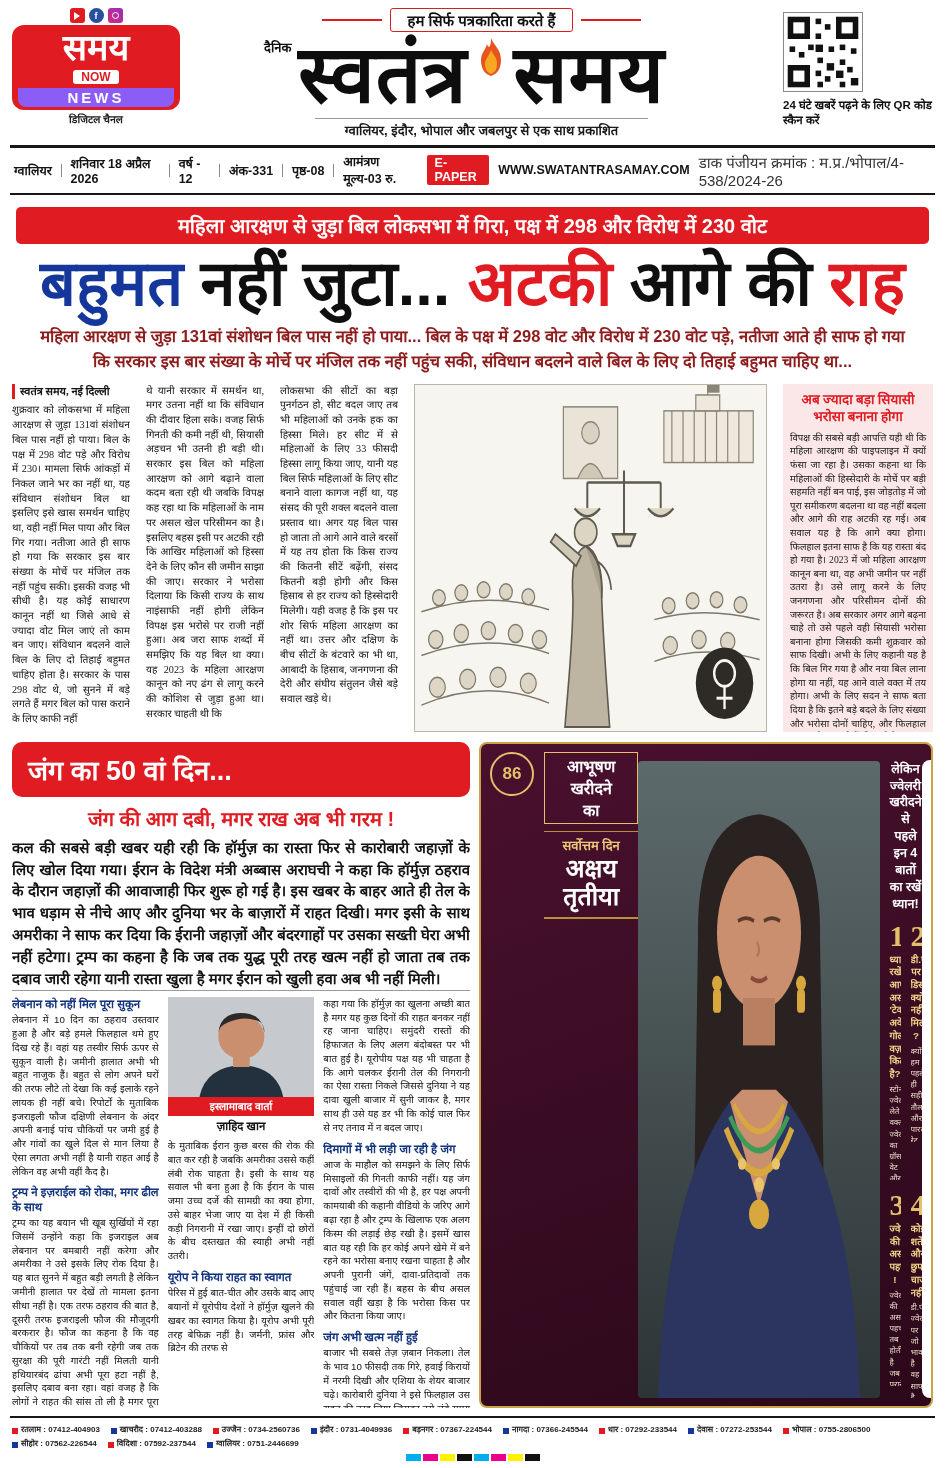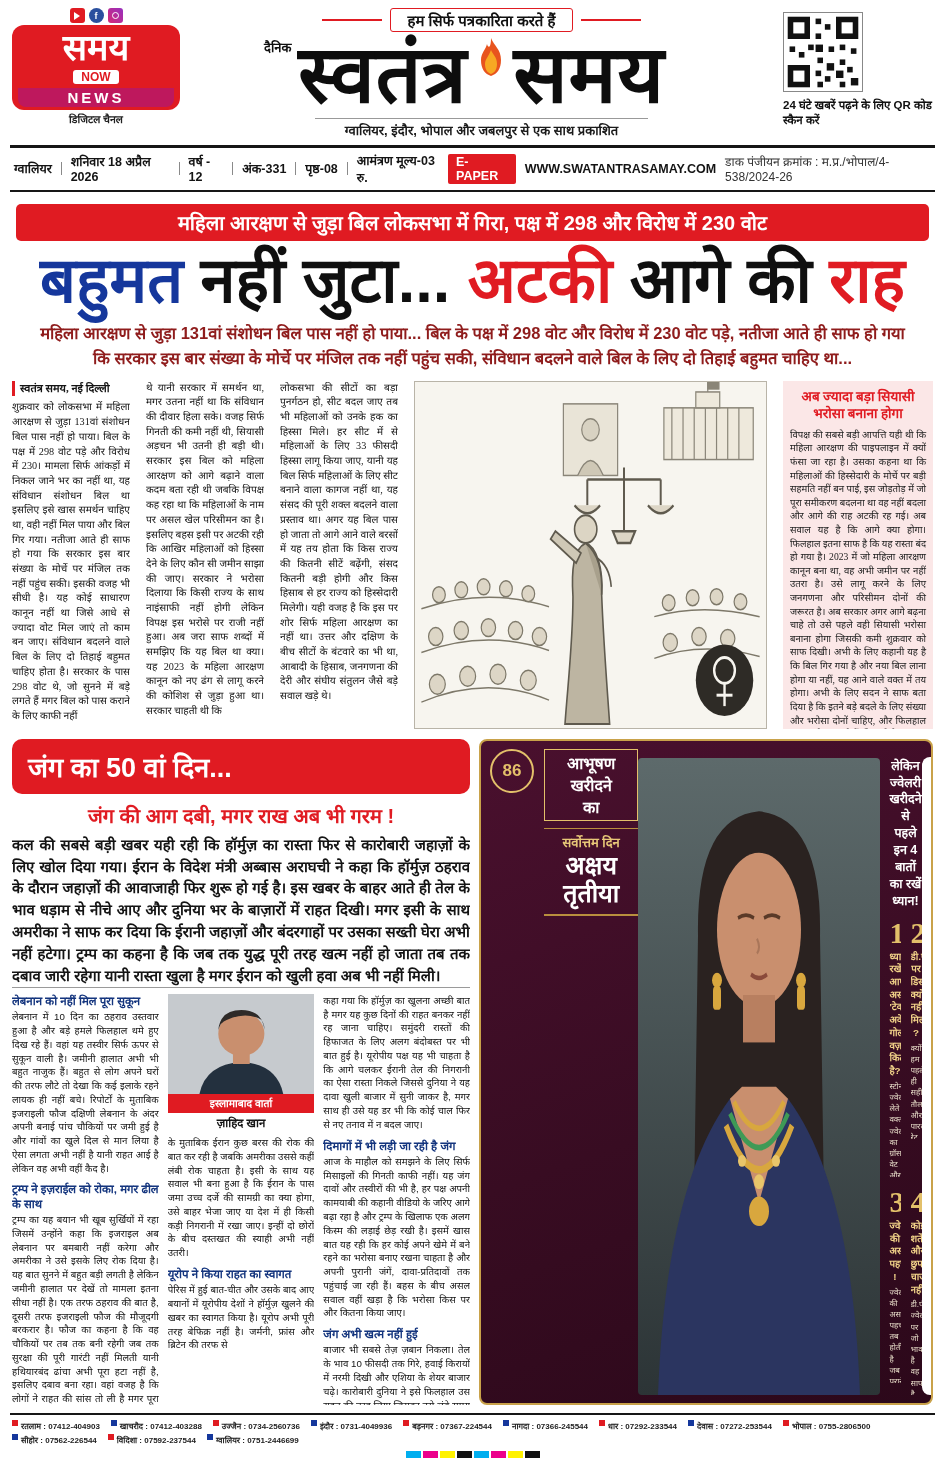--- a/index.html
+++ b/index.html
@@ -12,42 +12,42 @@
   .logo-social { display:flex; gap:4px; justify-content:center; margin-bottom:2px; }
   .soc { width:15px; height:15px; border-radius:3px; display:flex; align-items:center; justify-content:center; color:#fff; font-size:9px; font-weight:bold; }
   .soc.yt { background:#e01b22; }
   .soc.fb { background:#2a4f9e; border-radius:50%; }
   .soc.ig { background:linear-gradient(45deg,#d62976,#962fbf); }
   .yt-tri { width:0; height:0; border-left:6px solid #fff; border-top:4px solid transparent; border-bottom:4px solid transparent; }
   .ig-ring { width:7px; height:7px; border:1.5px solid #fff; border-radius:50%; }
   .logo-main { background:#e01b22; border-radius:12px; color:#fff; padding:4px 6px 3px; }
   .logo-samay { font-size:36px; font-weight:800; line-height:1.05; }
   .logo-now { display:inline-block; background:#fff; color:#e01b22; font-size:12px; font-weight:800; padding:0 8px; border-radius:3px; margin-top:1px; }
-  .logo-news { background:#be185d; color:#fff; font-weight:800; font-size:15px; letter-spacing:3px; margin-top:3px; border-radius:0 0 8px 8px; padding:1px 0; }
+  .logo-news { background:#8b5cf6; color:#fff; font-weight:800; font-size:15px; letter-spacing:3px; margin-top:3px; border-radius:0 0 8px 8px; padding:1px 0; }
   .logo-channel { font-size:10.5px; font-weight:bold; color:#222; margin-top:2px; }
 
   .mast-wrap { flex:1; text-align:center; position:relative; }
   .tagline-row { display:flex; align-items:center; justify-content:center; gap:8px; }
   .tagline-rule { height:2px; width:60px; background:#e01b22; }
   .tagline { display:inline-block; border:1.5px solid #e01b22; border-radius:3px; padding:1px 16px; font-size:15px; font-weight:bold; color:#101010; }
   .daily { position:absolute; left:76px; top:30px; font-size:13px; font-weight:bold; color:#101010; }
   .masthead { font-size:80px; font-weight:800; line-height:1.02; color:#0d0d0d; letter-spacing:1px; display:flex; align-items:flex-end; justify-content:center; gap:6px; margin-top:2px; }
   .masthead span { white-space:pre; }
   .flame { width:34px; height:46px; margin-bottom:34px; }
   .publish-line { font-size:13px; font-weight:bold; color:#1a1a1a; border-top:1px solid #999; display:inline-block; padding:2px 30px 0; margin-top:2px; }
 
   .qr-box { width:150px; padding-top:4px; }
   .qr-box svg { width:80px; height:80px; border:1px solid #888; }
   .qr-caption { font-size:11.5px; font-weight:bold; color:#101010; line-height:1.3; margin-top:2px; }
 
   
   .infobar { display:flex; align-items:center; gap:9px; border-top:3px solid #161616; border-bottom:2px solid #161616; margin:6px 10px 0; padding:4px 4px; font-size:12.5px; font-weight:bold; color:#141414; }
   .sep { width:1px; height:13px; background:#8a8a8a; }
   .epaper { background:#e01b22; color:#fff; padding:1px 8px; border-radius:2px; }
-  .postal { margin-left:auto; font-weight:normal; font-size:12px; color:#333; }
+  .postal { margin-left:auto; font-weight:normal; font-size:15px; color:#333; }
 
   
   .kicker { background:#e01b22; color:#fff; text-align:center; font-size:20px; font-weight:800; margin:12px 16px 4px; padding:5px 10px; border-radius:5px; }
   .headline { text-align:center; font-size:63px; font-weight:800; line-height:1.12; margin:2px 8px; white-space:nowrap; }
   .hl-blue { color:#15379c; } .hl-red { color:#e01b22; } .hl-black { color:#0f0f0f; }
   .deck { text-align:center; color:#8f1c1c; font-size:16.5px; font-weight:bold; line-height:1.5; margin:6px 30px 10px; }
 
   .lead { display:flex; gap:16px; padding:0 12px; height:348px; overflow:hidden;font-family:Liberation Serif, serif; }
   .lead-col { width:118px; flex:none; font-size:10.2px; line-height:1.44; text-align:justify; overflow:hidden; }
   .dateline { font-weight:bold; font-size:11px; border-left:3px solid #e01b22; padding-left:5px; margin-bottom:4px; }
@@ -102,21 +102,21 @@
   .dp-sub { font-size:7.5px; letter-spacing:1.5px; color:#333; font-weight:bold; }
   .dp-venture { background:#c01b2e; color:#fff; font-size:8.5px; font-weight:bold; padding:1px 8px; display:inline-block; margin-top:2px; }
   .dp-support { font-size:8.5px; font-weight:bold; color:#222; margin-top:1px; }
   .coins { width:92px; flex:none; text-align:center; font-size:7.5px; font-weight:bold; color:#6a4a10; line-height:1.3; }
   .coin-row { display:flex; justify-content:center; gap:3px; margin-bottom:2px; }
   .coin { width:16px; height:16px; border-radius:50%; background:radial-gradient(circle at 35% 35%,#f4d98a,#c89a2e); border:1px solid #9a7520; }
   .ad-address { background:#5a1430; color:#ec4899; text-align:right; font-size:12.5px; font-weight:800; padding:4px; border-radius:4px; margin-top:7px; }
 
   
   .footer-contacts { display:flex; flex-wrap:wrap; gap:3px 11px; border-top:2px solid #161616; margin:8px 10px 0; padding:5px 2px 2px; font-size:8px; font-weight:bold; color:#222; }
-  .contact { display:flex; align-items:flex-start; gap:3px; }
+  .contact { display:flex; align-items:flex-end; gap:3px; }
   .contact .sq { width:6px; height:6px; background:#e01b22; flex:none; }
   .contact:nth-child(even) .sq { background:#15379c; }
   .cmyk { display:flex; justify-content:center; align-items:center; gap:2px; padding:4px 0 2px; }
   .cmyk i { width:15px; height:7px; display:block; }
 </style>
 </head>
 <body>
 
 <div class="page">
 

